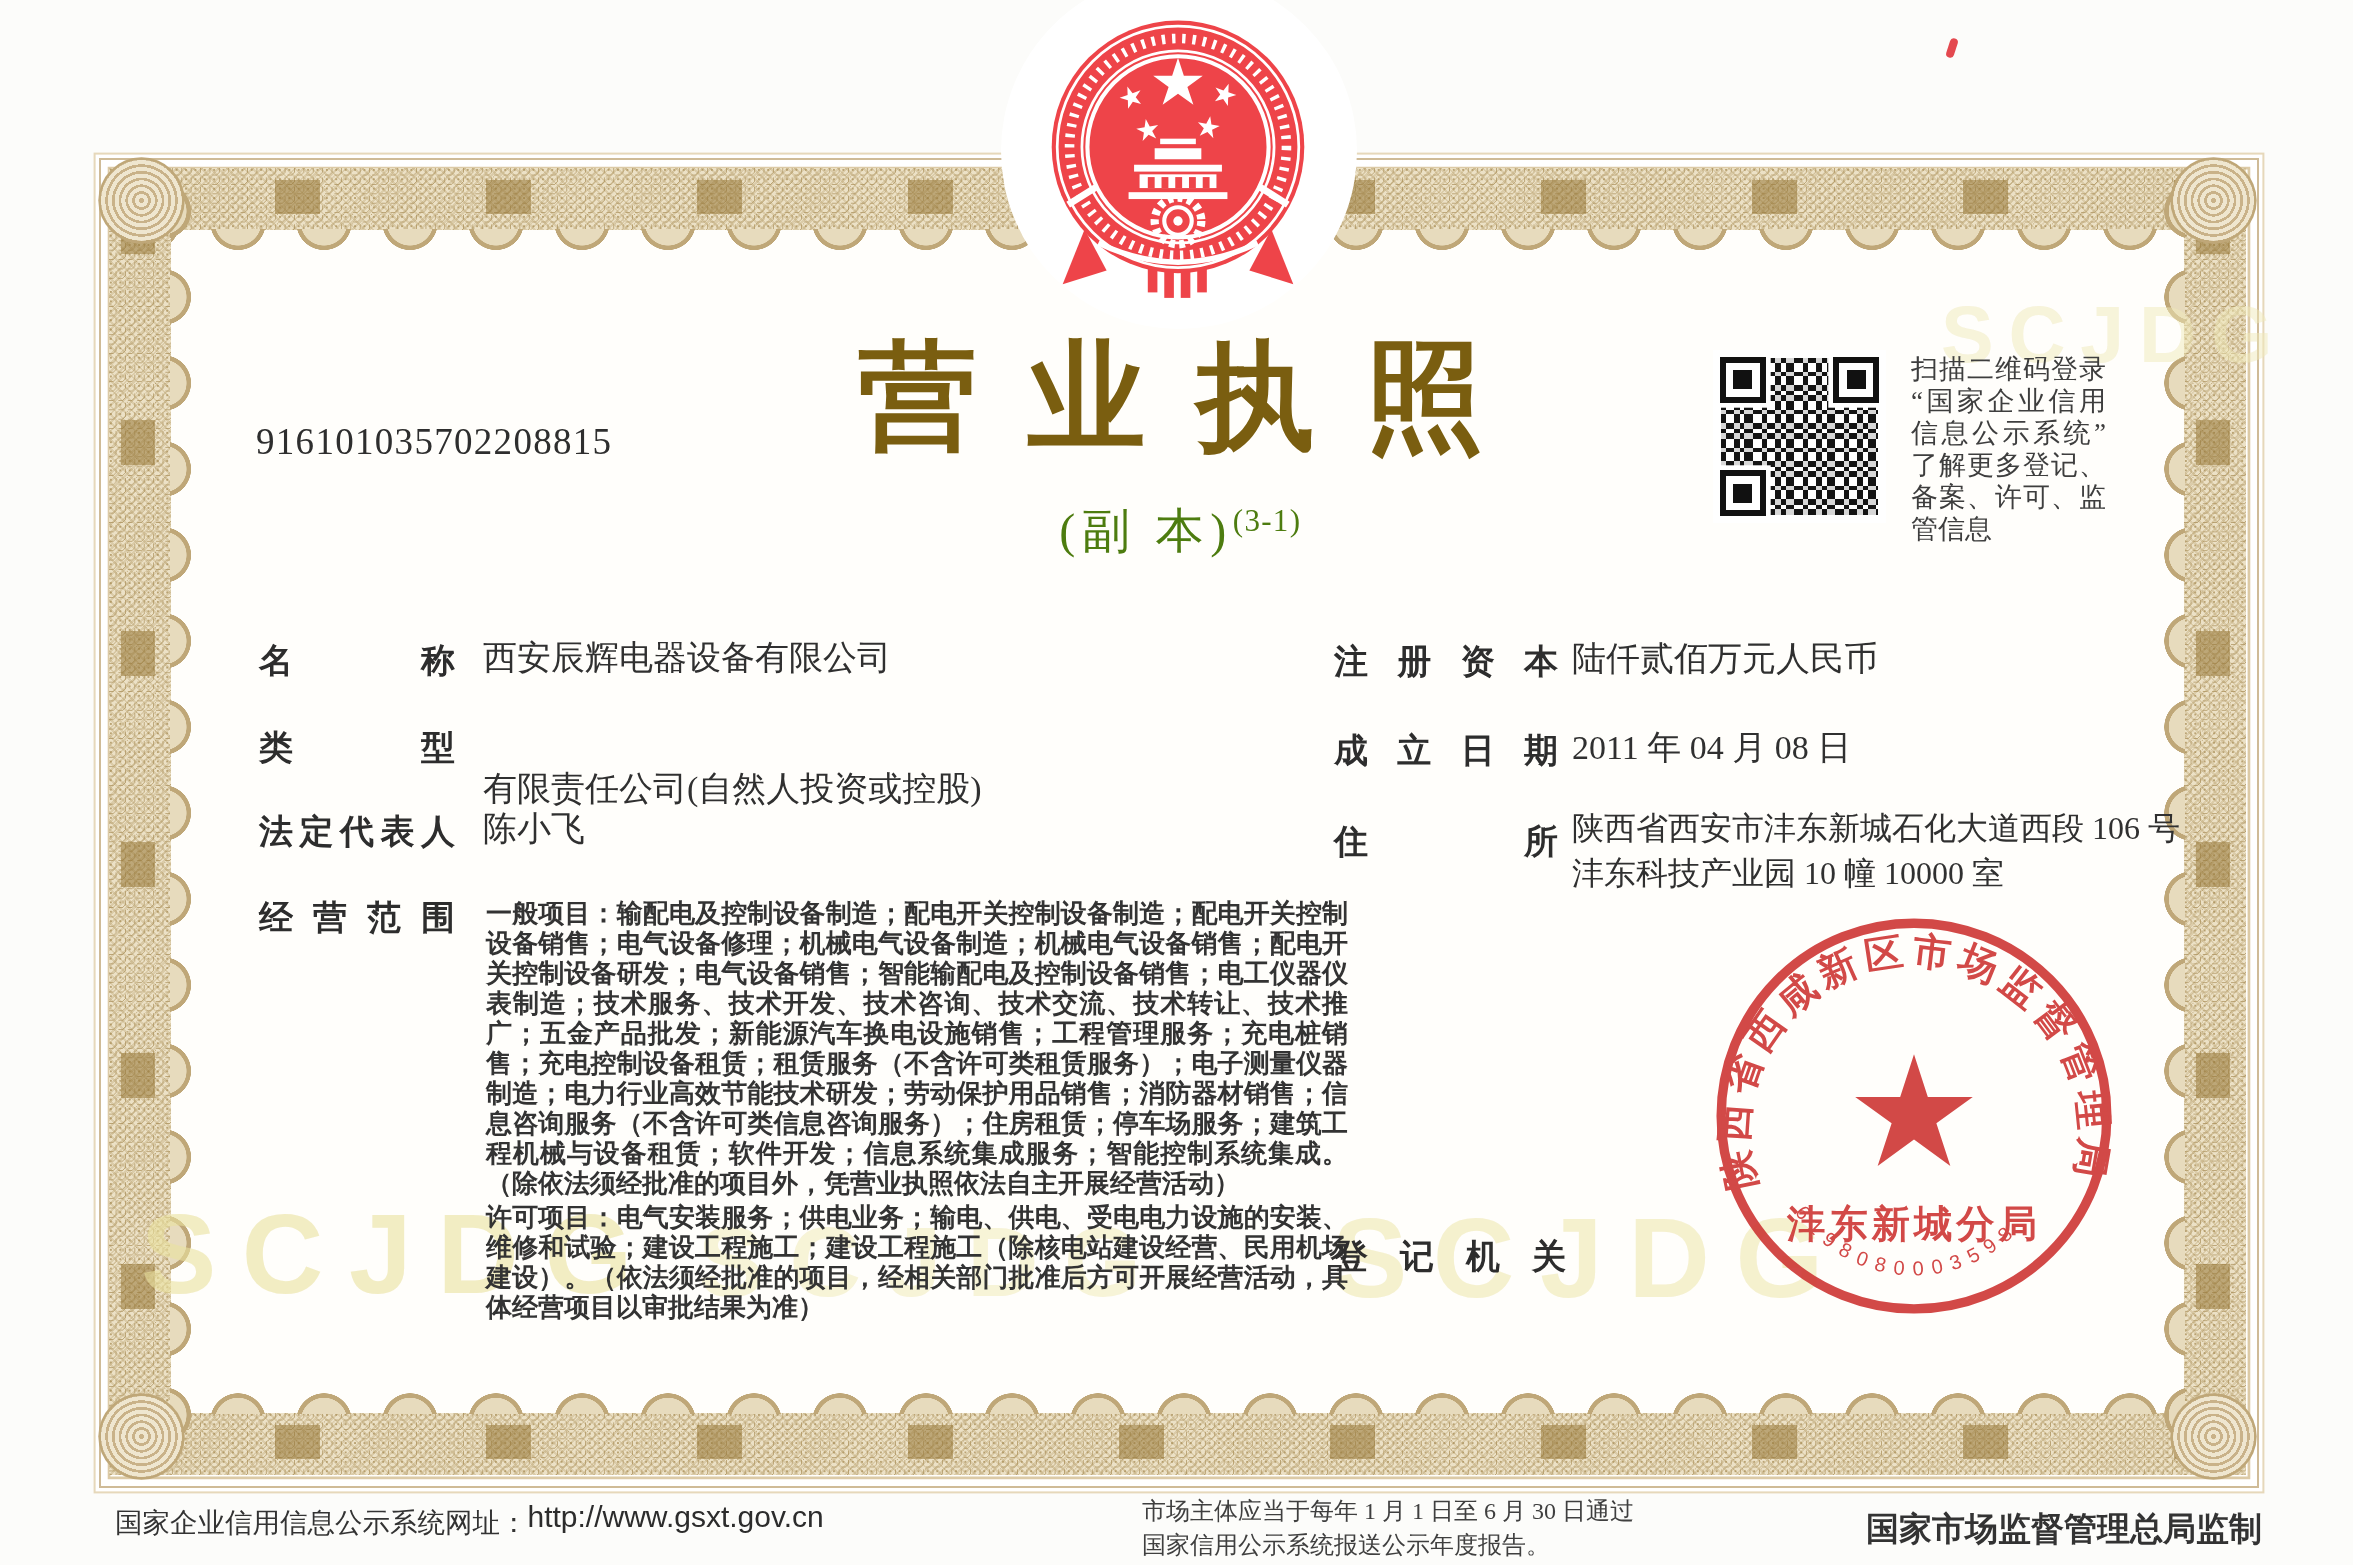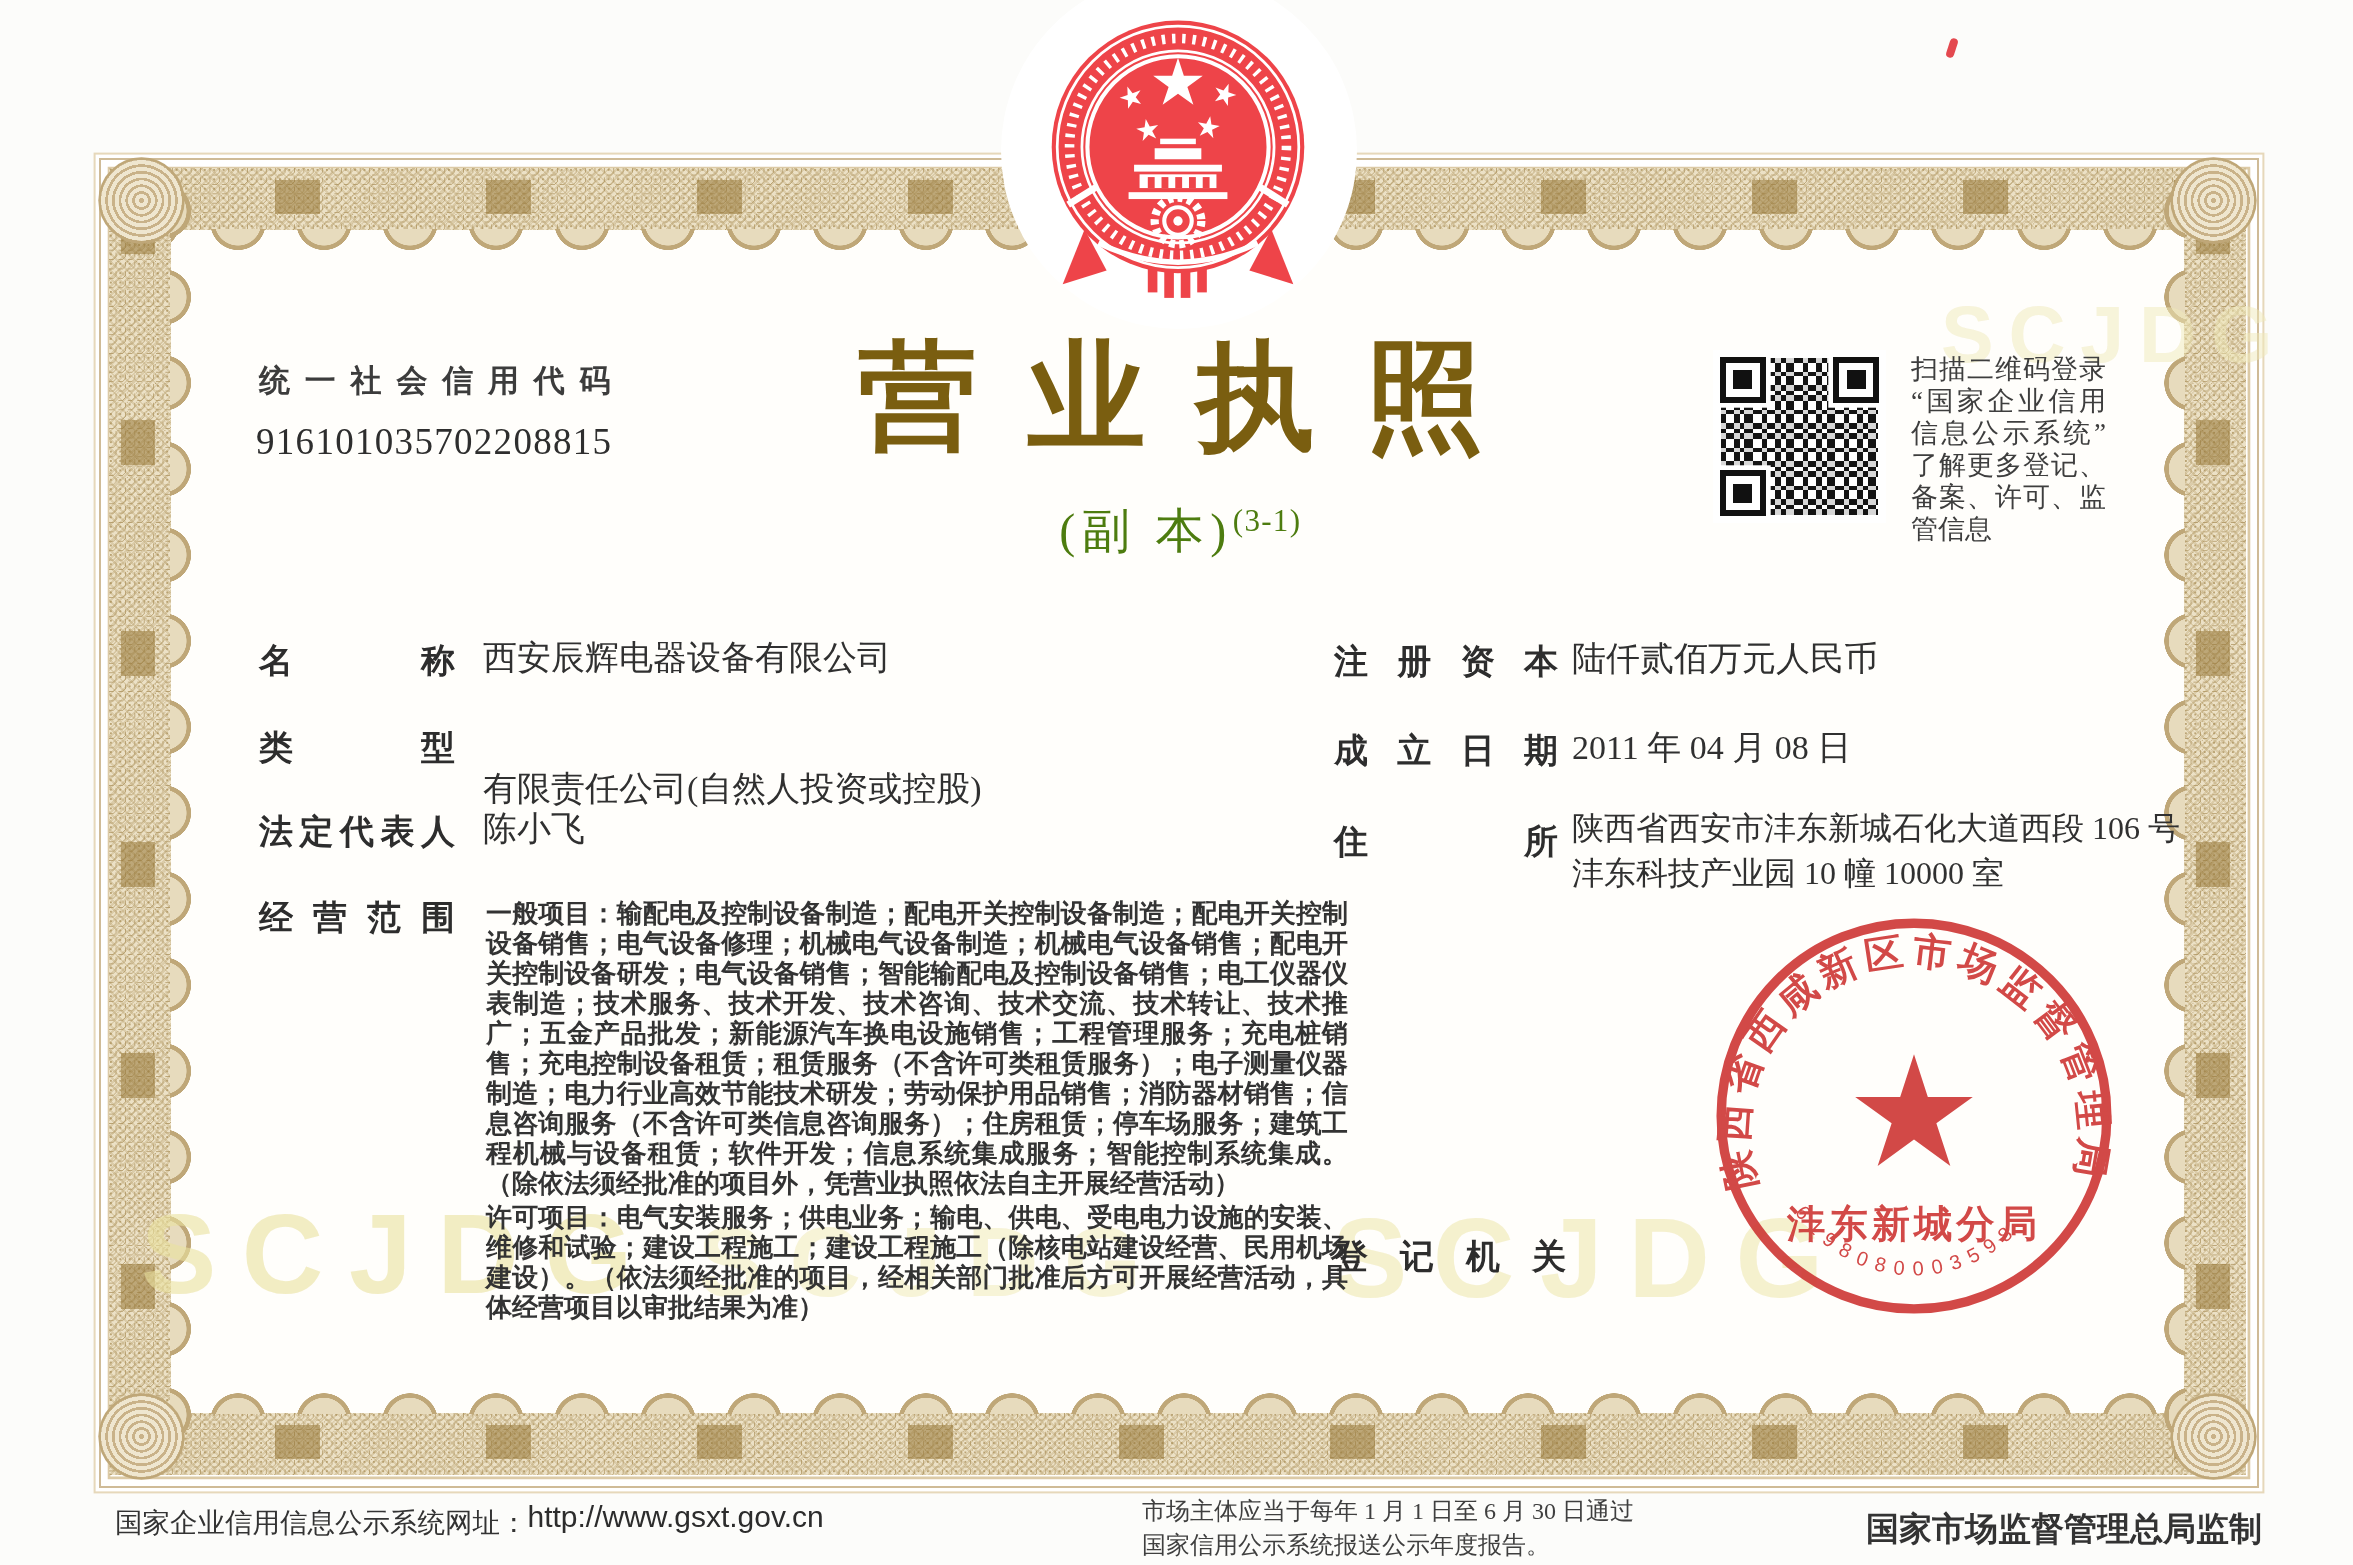--- a/index.html
+++ b/index.html
@@ -228,21 +228,20 @@
       <rect x="118" y="120" width="5" height="8"></rect>
       <rect x="128" y="120" width="5" height="8"></rect>
     </g>
     <g fill="none" stroke="#fff">
       <circle cx="110" cy="152" r="17" stroke-width="6" stroke-dasharray="4 3.2"></circle>
       <circle cx="110" cy="152" r="10" stroke-width="3"></circle>
     </g>
     <circle cx="110" cy="152" r="3.4" fill="#fff"></circle>
   </svg>
 
-  <div class="credit-label">统一社会信用代码</div>
   <div class="credit-code">916101035702208815</div>
   <div class="doc-title">营业执照</div>
   <div class="doc-subtitle">
     <span>(副  本)</span><span class="sup">(3-1)</span>
   </div>
 
   <div class="qr">
     <div class="qr-noise"></div>
     <div class="qr-f tl"></div>
     <div class="qr-f tr"></div>

